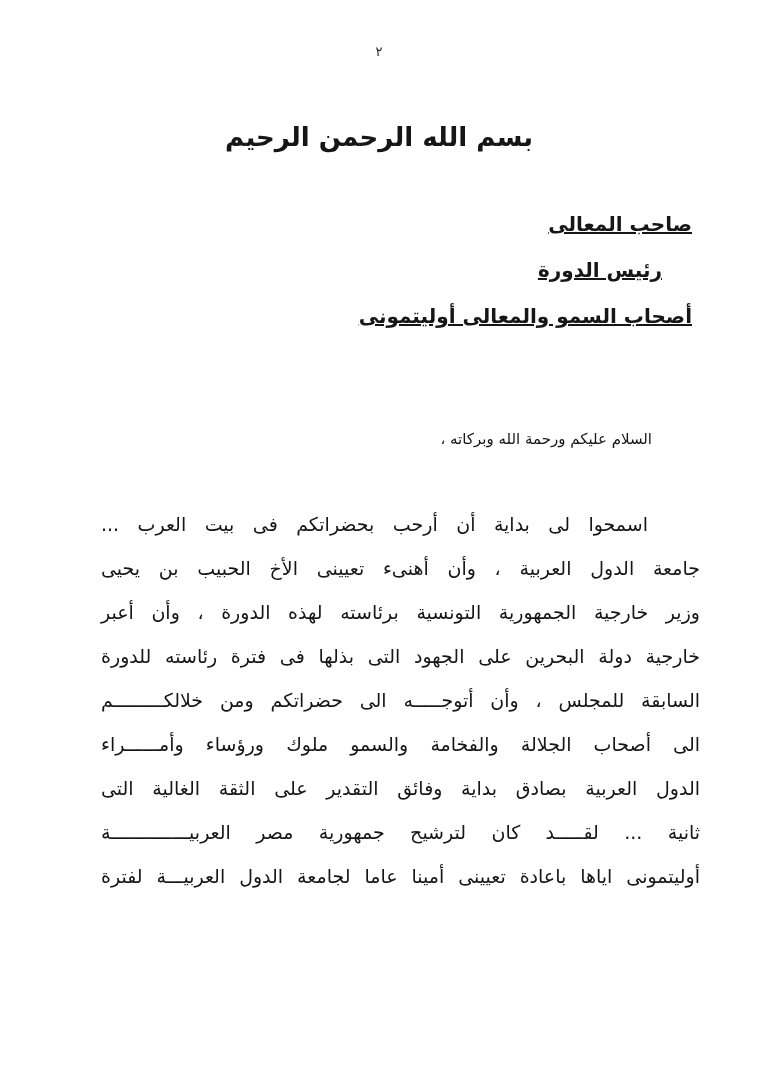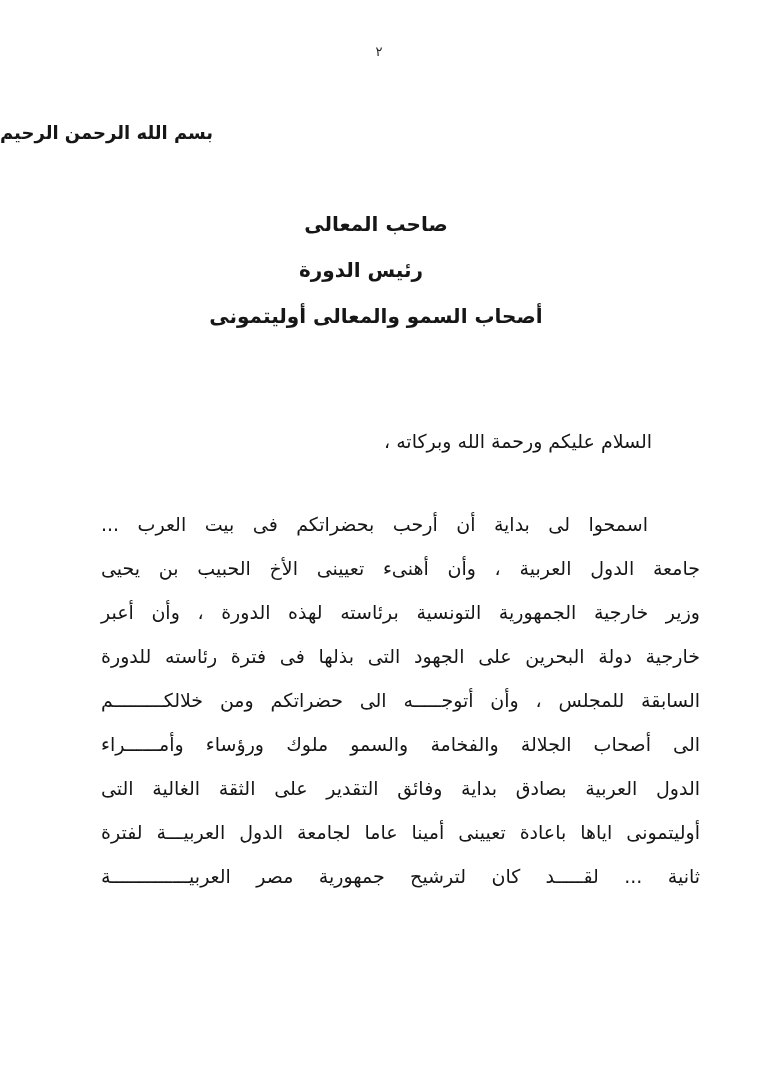--- a/index.html
+++ b/index.html
@@ -23,50 +23,51 @@
     right: 0;
     text-align: center;
     font-size: 13px;
     color: #222;
   }
   .bismillah {
     position: absolute;
     top: 122px;
     left: 0;
     right: 0;
-    text-align: left;
+    text-align: center;
     direction: rtl;
     font-weight: bold;
-    font-size: 18px;
+    font-size: 26px;
     letter-spacing: 0.5px;
   }
   .salutation {
     position: absolute;
     top: 201px;
     right: 66px;
     left: 60px;
     direction: rtl;
-    text-align: center;
+    text-align: right;
     font-weight: bold;
     font-size: 20px;
     line-height: 46px;
+    text-decoration: underline;
   }
   .salutation .sal-line {
     white-space: nowrap;
   }
   .salutation .sal-indent {
     padding-right: 30px;
   }
   .greeting {
     position: absolute;
     top: 430px;
     right: 106px;
     direction: rtl;
     text-align: right;
-    font-size: 19px;
+    font-size: 15px;
   }
   .body-text {
     position: absolute;
     top: 502px;
     right: 58px;
     width: 637px;
     direction: rtl;
     font-size: 19px;
     line-height: 44px;
   }
@@ -98,17 +99,17 @@
   <div class="greeting" dir="rtl">السلام عليكم ورحمة الله وبركاته ،</div>
 
   <div class="body-text" dir="rtl">
     <div class="body-line first-line">اسمحوا لى بداية أن أرحب بحضراتكم فى بيت العرب ...</div>
     <div class="body-line">جامعة الدول العربية ، وأن أهنىء تعيينى الأخ الحبيب بن يحيى</div>
     <div class="body-line">وزير خارجية الجمهورية التونسية برئاسته لهذه الدورة ، وأن أعبر</div>
     <div class="body-line">خارجية دولة البحرين على الجهود التى بذلها فى فترة رئاسته للدورة</div>
     <div class="body-line">السابقة للمجلس ، وأن أتوجـــــه الى حضراتكم ومن خلالكـــــــــم</div>
     <div class="body-line">الى أصحاب الجلالة والفخامة والسمو ملوك ورؤساء وأمــــــراء</div>
     <div class="body-line">الدول العربية بصادق بداية وفائق التقدير على الثقة الغالية التى</div>
+    <div class="body-line">ثانية ... لقـــــد كان لترشيح جمهورية مصر العربيــــــــــــــة</div>
     <div class="body-line">أوليتمونى اياها باعادة تعيينى أمينا عاما لجامعة الدول العربيـــة لفترة</div>
-    <div class="body-line">ثانية ... لقـــــد كان لترشيح جمهورية مصر العربيــــــــــــــة</div>
   </div>
 
 </div>
 
 </body></html>

